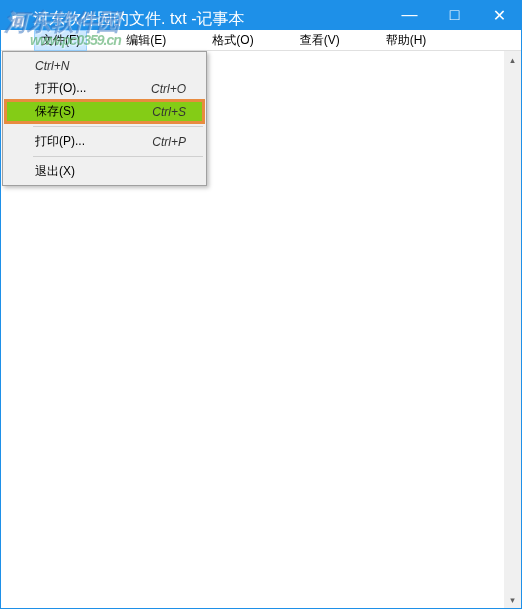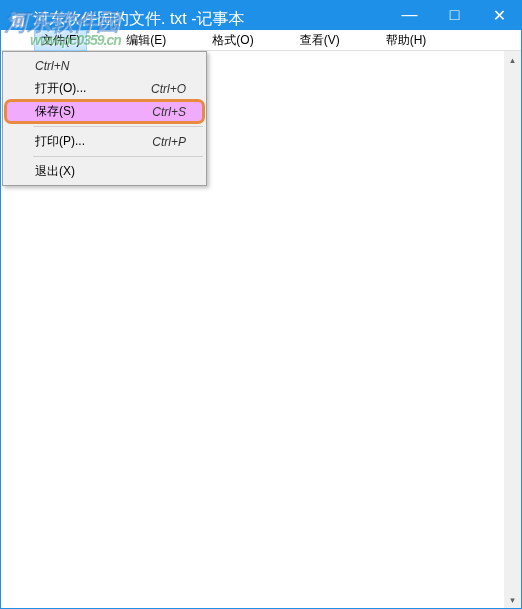--- a/index.html
+++ b/index.html
@@ -16,21 +16,21 @@
 
 .editor { position: absolute; top: 51px; left: 1px; right: 1px; bottom: 1px; background: #fff; }
 .scrollbar { position: absolute; right: 1px; top: 51px; width: 17px; bottom: 1px; background: #f0f0f0; }
 .scrollbar .up, .scrollbar .down { height: 17px; display:flex; align-items:center; justify-content:center; color:#606060; font-size:9px;}
 .scrollbar .down { position:absolute; bottom:0; width:100%; }
 
 .dropdown { position: absolute; top: 51px; left: 2px; width: 205px; background: #f0f0f0; border: 1px solid #a0a0a0; box-shadow: 2px 2px 4px rgba(0,0,0,0.25); padding: 2px; font-size: 12px; }
 .dropdown .ditem { height: 23px; display: flex; align-items: center; padding-left: 30px; position: relative; cursor: default; }
 .dropdown .ditem .label { flex: 1; }
 .dropdown .ditem .shortcut { padding-right: 18px; color: #333; font-style: italic; }
-.dropdown .ditem.highlight { background: #f0abfc; border-radius: 6px; }
+.dropdown .ditem.highlight { background: #84cc16; }
 .dropdown .ditem.highlight-box { outline: 3px solid #e88b3f; outline-offset: -2px; }
 .dropdown .sep { height: 1px; background: #d0d0d0; margin: 3px 1px 3px 28px; }
 
 .watermark { position: absolute; top: 6px; left: 0; font-size: 26px; font-weight: bold; font-style: italic; color: rgba(58, 158, 82, 0.55); text-shadow: 1px 1px 1px rgba(255,255,255,0.5); pointer-events: none; z-index: 50; letter-spacing: -1px; }
 .watermark .l1 { color: rgba(44,110,190,0.5); font-size: 24px; padding-left: 4px;}
 .watermark .l2 { color: rgba(58,158,82,0.55); font-size: 14px; margin-top:-6px; padding-left: 30px;}
 
 .frame { position:absolute; inset:0; border:1px solid #1e90e8; pointer-events:none; }
 </style>
 </head>

